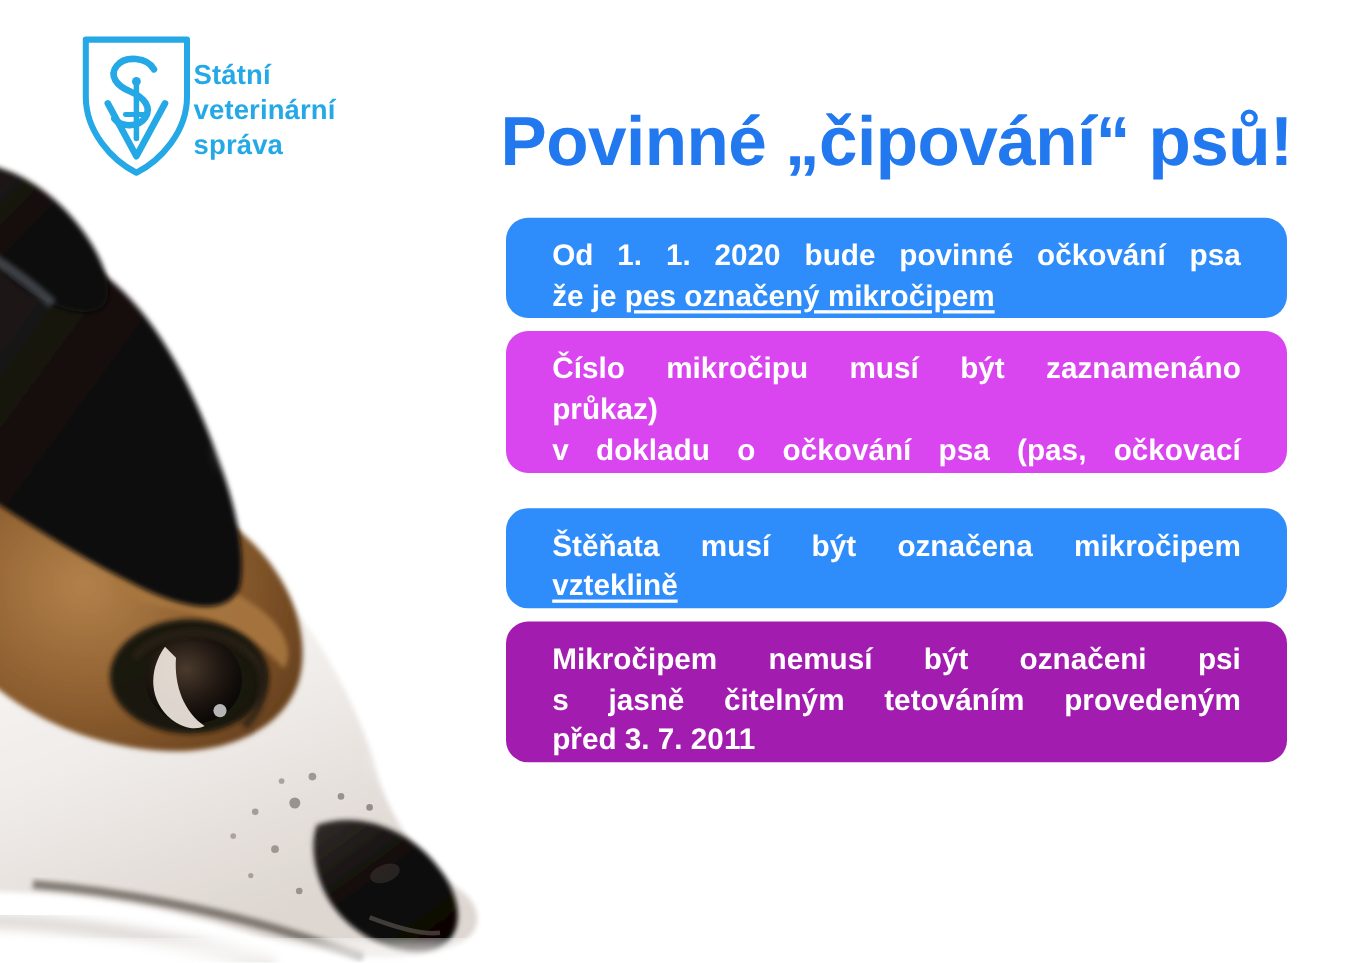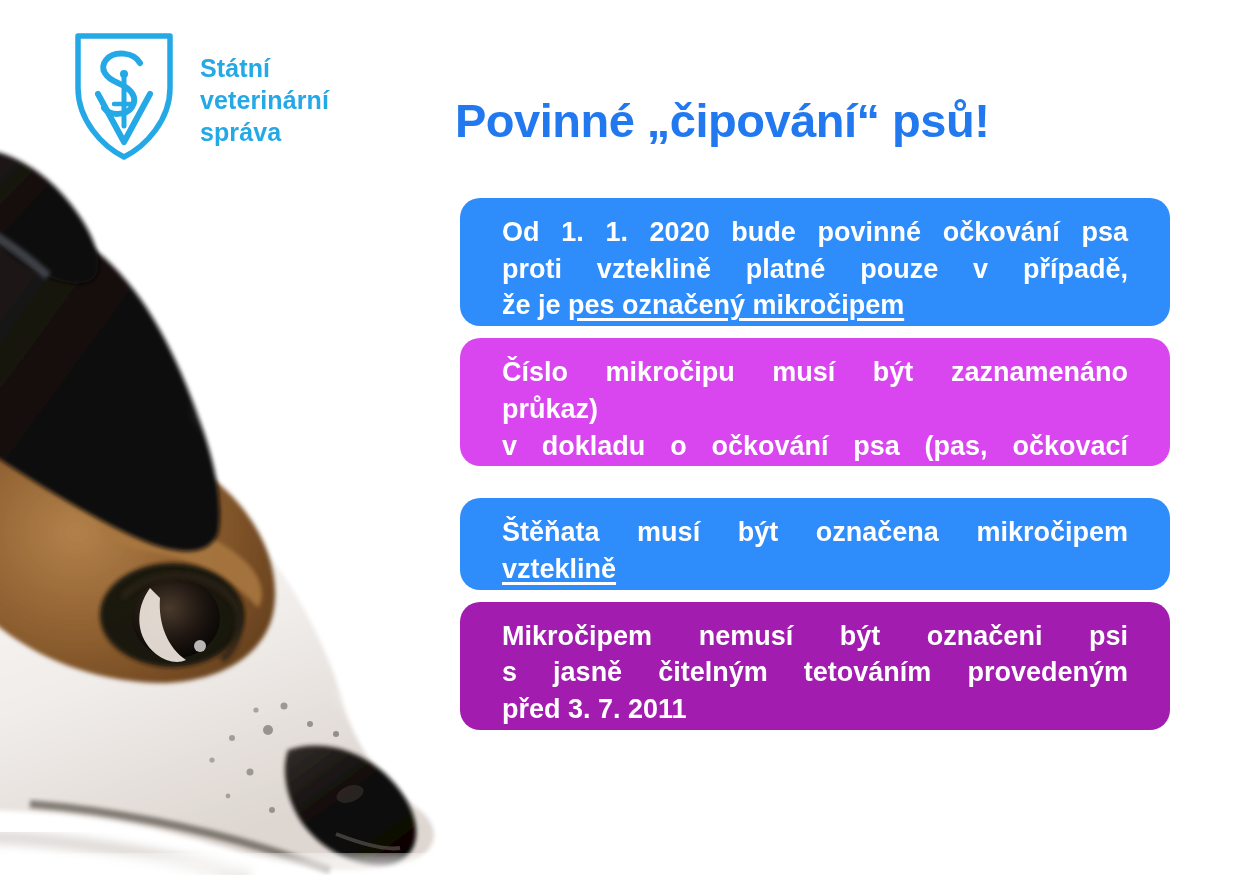--- a/index.html
+++ b/index.html
@@ -19,21 +19,20 @@
     background: #ffffff;
   }
 
   
   #logo-block {
     position: absolute;
     left: 72px;
     top: 30px;
     display: flex;
     align-items: flex-start;
-    gap: 24px;
     z-index: 5;
   }
   #shield-icon { width: 104px; height: 132px; display: block; }
 
   #logo-text {
     margin-top: 22px;
     color: #24a9e6;
     font-weight: bold;
     font-size: 25px;
     line-height: 1.28;
@@ -42,21 +41,21 @@
   }
 
   
   #poster-title {
     position: absolute;
     left: 455px;
     top: 96px;
     width: 730px;
     color: #2279ef;
     font-weight: bold;
-    font-size: 47px;
+    font-size: 63px;
     line-height: 1.05;
     letter-spacing: -0.5px;
     white-space: nowrap;
   }
 
   
   #info-boxes {
     position: absolute;
     left: 460px;
     top: 198px;
@@ -237,21 +236,20 @@
     <div id="logo-text">Státní
 veterinární
 správa</div>
   </div>
 
   <h1 id="poster-title">Povinné „čipování“ psů!</h1>
 
   <div id="info-boxes">
       <div class="info-box" style="background: rgb(46, 140, 251); color: rgb(255, 255, 255);">
         <span class="line"><span>Od 1. 1. 2020 bude povinné očkování psa</span></span>
-        <span class="line"><span>proti vzteklině platné pouze v případě,</span></span>
         <span class="line last"><span>že je </span><span class="u">pes označený mikročipem</span></span>
       </div>
       <div class="info-box" style="background: #d946ef; color: rgb(255, 255, 255);">
         <span class="line"><span>Číslo mikročipu musí být zaznamenáno</span></span>
         <span class="line last"><span>průkaz)</span></span>
         <span class="line"><span>v dokladu o očkování psa (pas, očkovací</span></span>
       </div>
       <div class="info-box" style="background: rgb(46, 140, 251); color: rgb(255, 255, 255); margin-top: 32px;">
         <span class="line"><span>Štěňata musí být označena mikročipem</span></span>
         <span class="line last"><span class="u">vzteklině</span></span>

